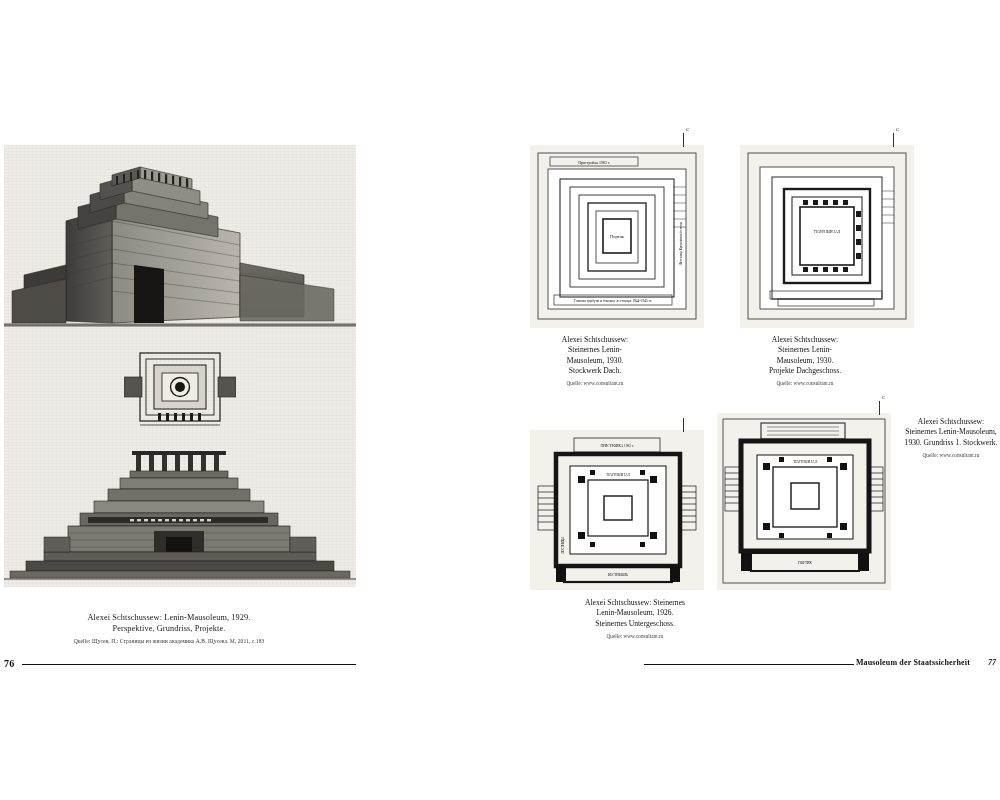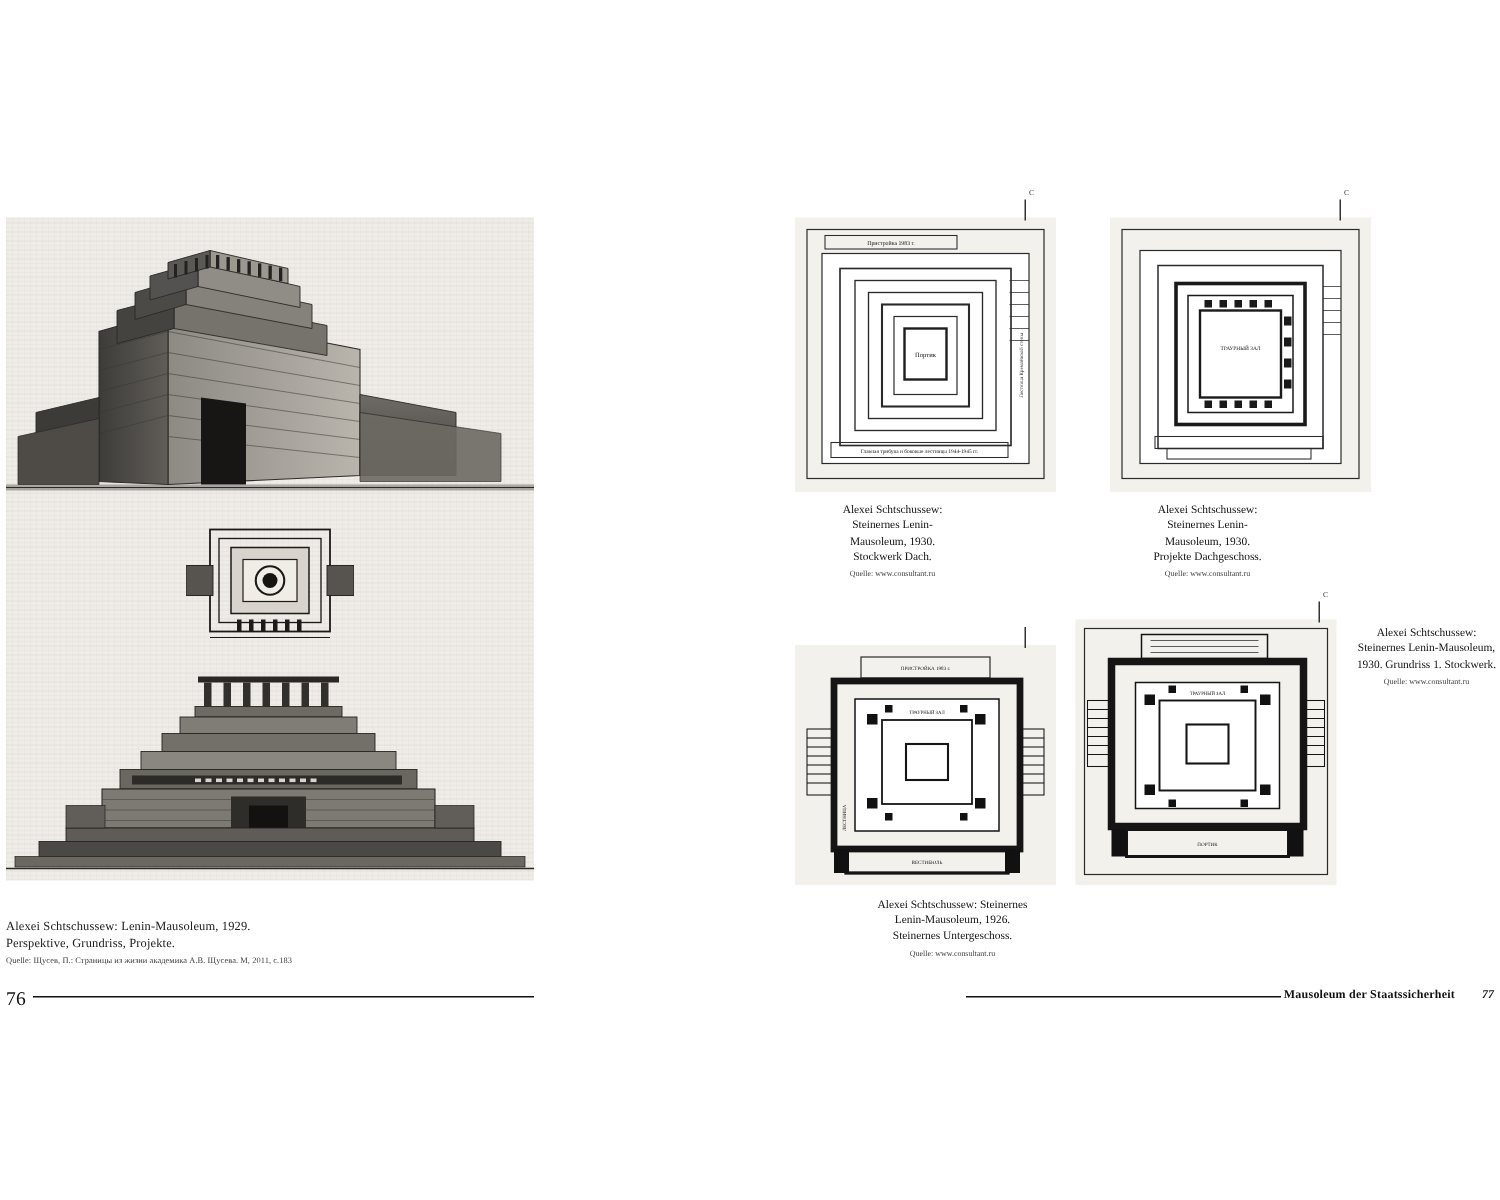--- a/index.html
+++ b/index.html
@@ -16,21 +16,21 @@
     position: absolute;
     left: 0; top: 0;
     width: 1000px; height: 800px;
     background: #ffffff;
   }
 
   
   .left-page {
     position: absolute;
     left: 0; top: 0;
-    width: 500px; height: 800px;
+    width: 500px; height: 800px; text-align: center;
   }
   .plate-left {
     position: absolute;
     left: 4px; top: 145px;
     width: 352px; height: 442px;
     background: #efece7;
     overflow: hidden;
   }
   .plate-left .grain {
     position: absolute; inset: 0;
@@ -52,22 +52,22 @@
   .source-line {
     font-size: 5.6px;
     line-height: 9px;
     color: #3a3a3a;
     margin-top: 3px;
     letter-spacing: .05px;
   }
   .folio-left {
     position: absolute;
     left: 4px; top: 658px;
-    font-size: 13px;
-    font-weight: normal;
+    font-size: 10px;
+    font-weight: bold;
     letter-spacing: .2px;
   }
   .rule-left {
     position: absolute;
     left: 22px; top: 664px;
     width: 334px; height: 1px;
     background: #111;
   }
 
   

